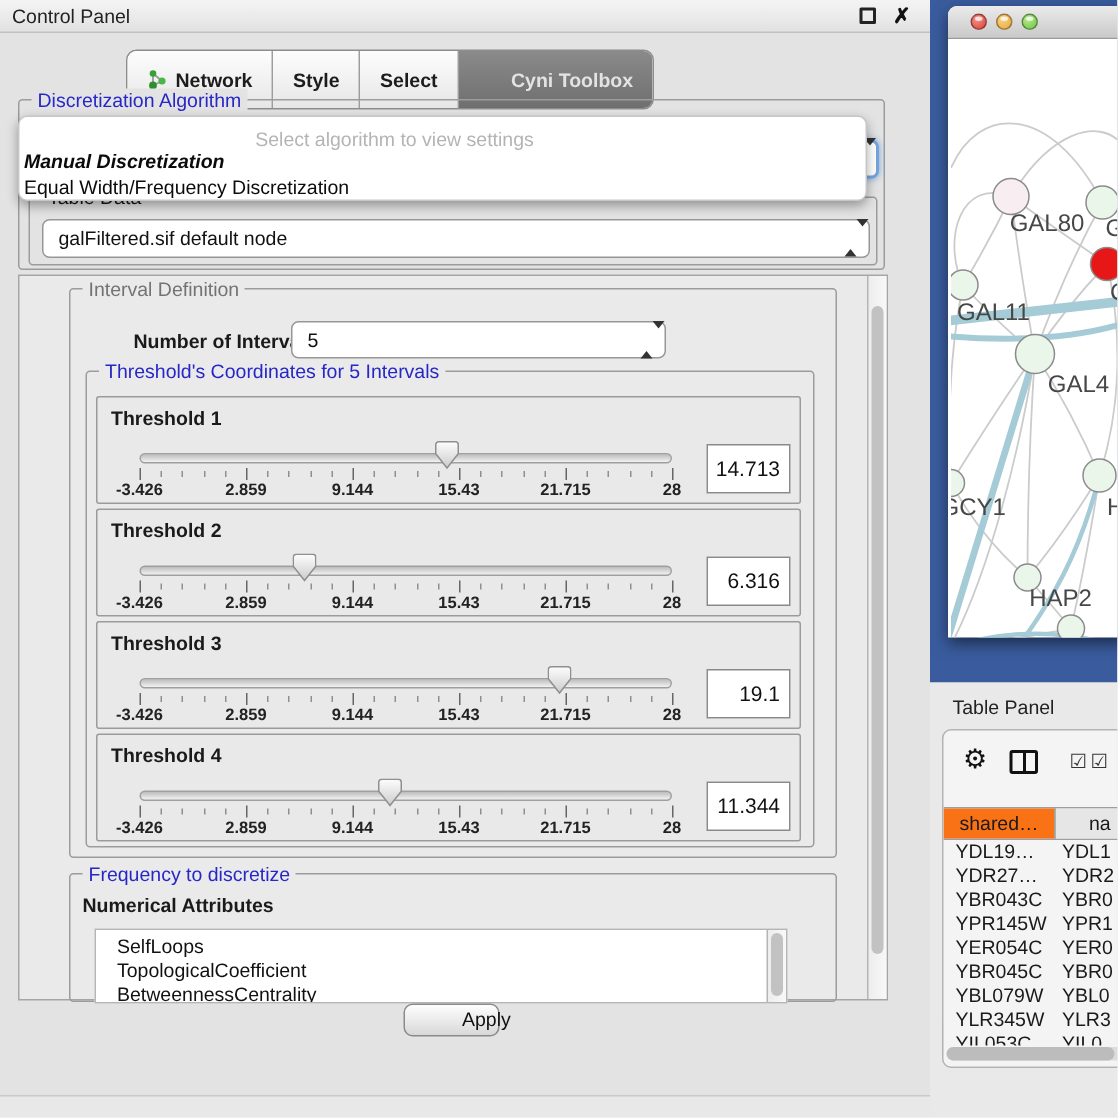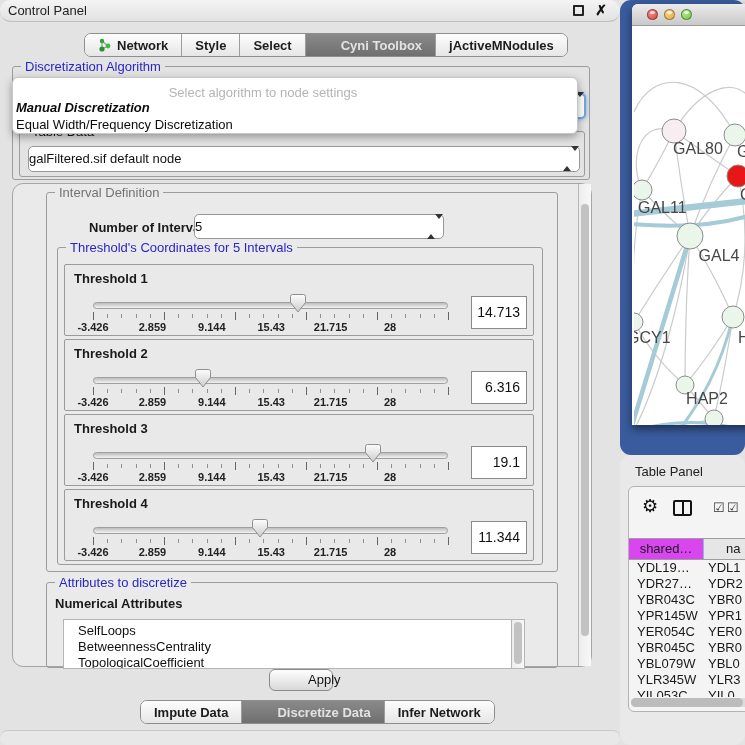--- a/index.html
+++ b/index.html
@@ -1,48 +1,48 @@
 <!DOCTYPE html>
 <html><head>
 <meta charset="utf-8">
 <style>
   * { margin:0; padding:0; box-sizing:border-box; }
   html,body { width:745px; height:745px; }
   #root { position:relative; width:745px; height:745px; overflow:hidden;
           font-family:"Liberation Sans", sans-serif; background:#e3e3e3; color:#1a1a1a; }
-  .abs { position:absolute;border-radius:11px; }
+  .abs { position:absolute; }
 
   
   #cp-titlebar { left:0; top:0; width:620px; height:22px;
     background:linear-gradient(#f4f4f4,#e2e2e2); border-bottom:1px solid #bfbfbf; }
   #cp-title { position:absolute; left:8px; top:3px; font-size:13px; color:#222; }
   #cp-float { position:absolute; right:36px; top:5px; width:11px; height:11px;
     border:2px solid #222; border-radius:1px; }
   #cp-close { position:absolute; right:13px; top:2px; font-size:14px; font-weight:bold; color:#111; }
 
   
   .segbar { position:absolute; display:flex; border:1px solid #8d8d8d; border-radius:7px;
-    overflow:hidden; background:#fff; height:24px; }
+    overflow:hidden; background:#fff; height:40px; }
   .seg { display:flex; align-items:center; gap:6px; padding:0 13px; font-size:13px; font-weight:600;
     color:#1c1c1c; background:linear-gradient(#fdfdfd,#e6e6e6); border-left:1px solid #9d9d9d; white-space:nowrap; }
   .seg:first-child { border-left:none; }
   .seg.sel { background:linear-gradient(#8a8a8a,#6f6f6f); color:#e3e3e3;padding-left:35px; }
 
   
   .tborder { position:absolute; border:1px solid #9c9c9c; border-radius:3px; }
   .tb-title { position:absolute; top:-8px; left:8px; font-size:13px; padding:0 4px;
     background:#e3e3e3; white-space:nowrap; }
   .t-blue { color:#2727c8; }
   .t-green { color:#737373; }
   .t-black { color:#1a1a1a; font-weight:bold; }
   .bg-main .tb-title, .bg-main.tborder > .tb-title { background:#eaeaea; }
 
   
   .combo { position:absolute; background:#fff; border:1px solid #979797; border-radius:5px;
-    font-size:13px; color:#111; line-height:24px; }
+    font-size:13px; color:#111; line-height:24px; padding-left:10px; }
   .stepper { position:absolute; right:9px; top:50%; transform:translateY(-50%); width:7px; }
   .stepper .up { width:0; height:0; border-left:4px solid transparent; border-right:4px solid transparent;
     border-bottom:5px solid #333; margin-bottom:2px; }
   .stepper .dn { width:0; height:0; border-left:4px solid transparent; border-right:4px solid transparent;
     border-top:5px solid #333; }
 
   
   #algo-combo-ghost { left:20px; top:93px; width:566px; height:26px; background:#fff;
     border:2px solid #74a4db; border-radius:5px; box-shadow:0 0 5px #74a4db; z-index:4; }
   #popup { left:12px; top:77px; width:566px; height:57px; background:#fff;
@@ -61,21 +61,21 @@
   
   .thr { position:relative; height:72px; margin-bottom:3px; background:#e9e9e9;
     border:1px solid #9b9b9b; border-radius:2px; }
   .thr-label { position:absolute; left:9px; top:6px; font-size:13px; font-weight:bold; }
   .thr-track { position:absolute; left:28px; top:37px; width:355px; height:7px; border-radius:4px;
     border:1px solid #9f9f9f; background:linear-gradient(#bdbdbd,#f2f2f2); }
   .thr-thumb { position:absolute; top:29px; width:16px; height:19px; }
   .tickrow { position:absolute; left:28px; top:47px; width:355px; height:9px; }
   .tick { position:absolute; width:1px; background:#8f8f8f; top:2px; height:4px; }
   .tick.major { top:0; height:8px; background:#666; }
-  .ticklabels { position:absolute; left:28px; top:56px; width:297px; height:13px;text-align:center; }
+  .ticklabels { position:absolute; left:28px; top:56px; width:355px; height:13px;text-align:center; }
   .ticklabel { position:absolute; transform:translateX(-50%); font-size:11px; font-weight:bold; color:#222; white-space:nowrap; }
   .thr-value { position:absolute; left:406px; top:31px; width:56px; height:33px; background:#fff;
     border:1px solid #8a8a8a; font-size:14px; text-align:right; padding-right:6px; line-height:31px; color:#111; }
 
   
   #attr-list { position:absolute; left:16px; top:36px; width:462px; height:50px; background:#fff;
     border:1px solid #b5b5b5; overflow:hidden; padding:3px 0 0 14px; }
   .attr-item { font-size:13px; line-height:16px; color:#111; white-space:nowrap; }
 
   .pushbtn { position:absolute; background:linear-gradient(#fefefe,#d8d8d8); border:1px solid #8b8b8b;
@@ -94,21 +94,21 @@
   #table-section { left:620px; top:455px; width:125px; height:290px; background:#e9e9e9; }
   #tp-title { position:absolute; left:15px; top:9px; font-size:13px; color:#222; }
   #tp-box { position:absolute; left:8px; top:31px; width:130px; height:226px; background:#f4f4f4;
     border:1px solid #b3b3b3; border-radius:6px; overflow:hidden; }
   #tp-gear { position:absolute; left:13px; top:10px; font-size:18px; color:#111; line-height:18px; }
   #tp-colicon { position:absolute; left:44px; top:13px; width:19px; height:16px; border:2px solid #111; border-radius:2px; }
   #tp-colicon::after { content:""; position:absolute; left:7px; top:0; width:2px; height:12px; background:#111; }
   .tp-check { position:absolute; top:14px; font-size:13px; color:#333; line-height:13px; }
   #tp-header { position:absolute; left:0; top:51px; width:130px; height:22px; display:flex;
     border-top:1px solid #9e9e9e; border-bottom:1px solid #9e9e9e; font-size:13px; }
-  #tp-h1 { width:75px; background:#d946ef; border-right:1px solid #8fb9cd; text-align:center; line-height:20px; }
+  #tp-h1 { width:75px; background:#f97316; border-right:1px solid #8fb9cd; text-align:center; line-height:20px; }
   #tp-h2 { flex:1; background:#e6e6e6; padding-left:22px; line-height:20px; }
   #tp-rows { position:absolute; left:0; top:73px; width:130px; height:137px; overflow:hidden; }
   .tp-row { display:flex; height:16px; font-size:13px; line-height:16px; }
   .tp-c1 { width:75px; padding-left:8px; white-space:nowrap; }
   .tp-c2 { flex:1; padding-left:4px; white-space:nowrap; overflow:hidden; }
   #tp-hscroll { position:absolute; left:2px; top:211px; width:126px; height:9px; background:#dcdcdc; border-radius:5px; }
   #tp-hthumb { position:absolute; left:0; top:0; width:112px; height:9px; background:#bcbcbc; border-radius:5px; }
 
   #cp-bottom-strip { left:0; top:730px; width:620px; height:15px; background:#e8e8e8; border-top:1px solid #c9c9c9; }
 </style>
@@ -139,43 +139,40 @@
       </div>
       <div class="seg">
         <span>Style</span>
       </div>
       <div class="seg">
         <span>Select</span>
       </div>
       <div class="seg sel">
         <span>Cyni Toolbox</span>
       </div>
-      <div class="seg">
-        <span>jActiveMNodules</span>
-      </div>
     </div>
 
   <div class="tborder" style="left:12px; top:66px; width:578px; height:114px; z-index:1;">
     <span class="tb-title t-blue">Discretization Algorithm</span>
 
     <div class="tborder" style="left:6px; top:64px; width:566px; height:46px;">
       <span class="tb-title t-black" style="font-weight:normal; color:#151515;">Table Data</span>
       <div class="combo" style="left:8px; top:14px; width:552px; height:26px;">
         <span>galFiltered.sif default node</span>
         <span class="stepper"><span class="up"></span><span class="dn"></span></span>
       </div>
     </div>
   </div>
 
   <div class="abs" id="algo-combo-ghost">
     <span class="stepper"><span class="up"></span><span class="dn"></span></span>
   </div>
 
   <div class="abs" id="popup">
-    <div id="popup-hint">Select algorithm to node settings</div>
+    <div id="popup-hint">Select algorithm to view settings</div>
     <div id="popup-opts">
         <div class="popup-opt" style="top: 22px; font-weight: bold; font-style: italic;">Manual Discretization</div>
         <div class="popup-opt" style="top: 39px;">Equal Width/Frequency Discretization</div>
       </div>
   </div>
 
   <div class="abs" id="main-panel">
     <div class="vscroll" style="right:0; top:0; width:13px; height:482px;">
       <div class="vthumb" style="top:20px; height:432px;"></div>
     </div>
@@ -367,45 +364,34 @@
             <div class="thr-thumb" style="left: 186.848px;"><svg width="16" height="19" viewBox="0 0 16 19">
                 <path d="M2.5 0.5 h11 a2 2 0 0 1 2 2 v6 l-7.5 9.5 l-7.5 -9.5 v-6 a2 2 0 0 1 2 -2 z" fill="url(#thumbgrad)" stroke="#8f8f8f"></path>
               </svg></div>
             <div class="thr-value">11.344</div>
           </div>
         </div>
     </div>
   </div>
 
   <div class="tborder bg-main" style="left:46px; top:582px; width:512px; height:86px; z-index:2;">
-    <span class="tb-title t-blue" style="background:#eaeaea;">Attributes to discretize</span>
+    <span class="tb-title t-blue" style="background:#eaeaea;">Frequency to discretize</span>
     <div style="position:absolute; left:8px; top:13px; font-size:13px; font-weight:bold;">Numerical Attributes</div>
     <div id="attr-list">
       <div class="vscroll" style="right:0; top:0; width:13px; height:48px;">
         <div class="vthumb" style="top:2px; height:42px;"></div>
       </div>
     <div class="attr-item">SelfLoops</div>
+        <div class="attr-item">TopologicalCoefficient</div>
         <div class="attr-item">BetweennessCentrality</div>
-        <div class="attr-item">TopologicalCoefficient</div>
       </div>
   </div>
 
   <div class="pushbtn" style="left:269px; top:669px; width:64px; height:22px; line-height:20px; z-index:2;padding-left:38px;">Apply</div>
 
-  <div class="segbar" id="bottom-tabs" style="left:140px; top:700px;">
-      <div class="seg">
-        <span>Impute Data</span>
-      </div>
-      <div class="seg sel">
-        <span>Discretize Data</span>
-      </div>
-      <div class="seg">
-        <span>Infer Network</span>
-      </div>
-    </div>
 
   <div class="abs" id="cp-bottom-strip"></div>
 
   <div class="abs" id="desktop">
     <div id="macwin">
       <div id="macwin-titlebar">
         <span class="tl" style="left:15px; background:radial-gradient(circle at 35% 30%, #f3908a, #dc4338);"></span>
         <span class="tl" style="left:32px; background:radial-gradient(circle at 35% 30%, #f8d388, #e9a83a);"></span>
         <span class="tl" style="left:49px; background:radial-gradient(circle at 35% 30%, #b8e98e, #6cc644);"></span>
       </div>

